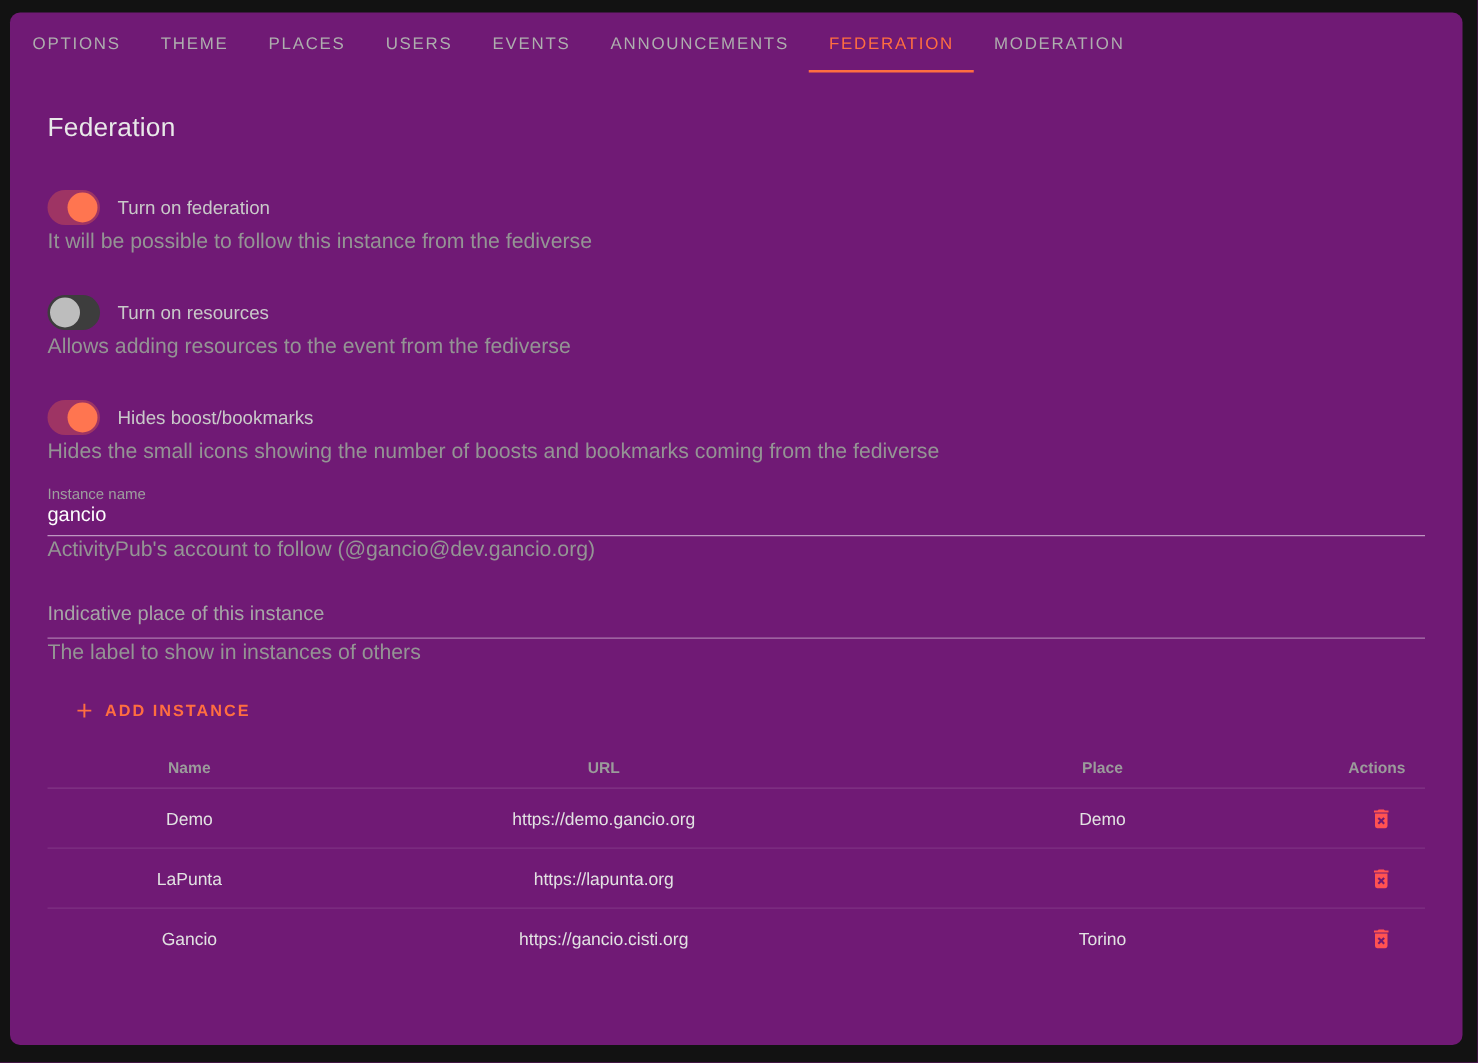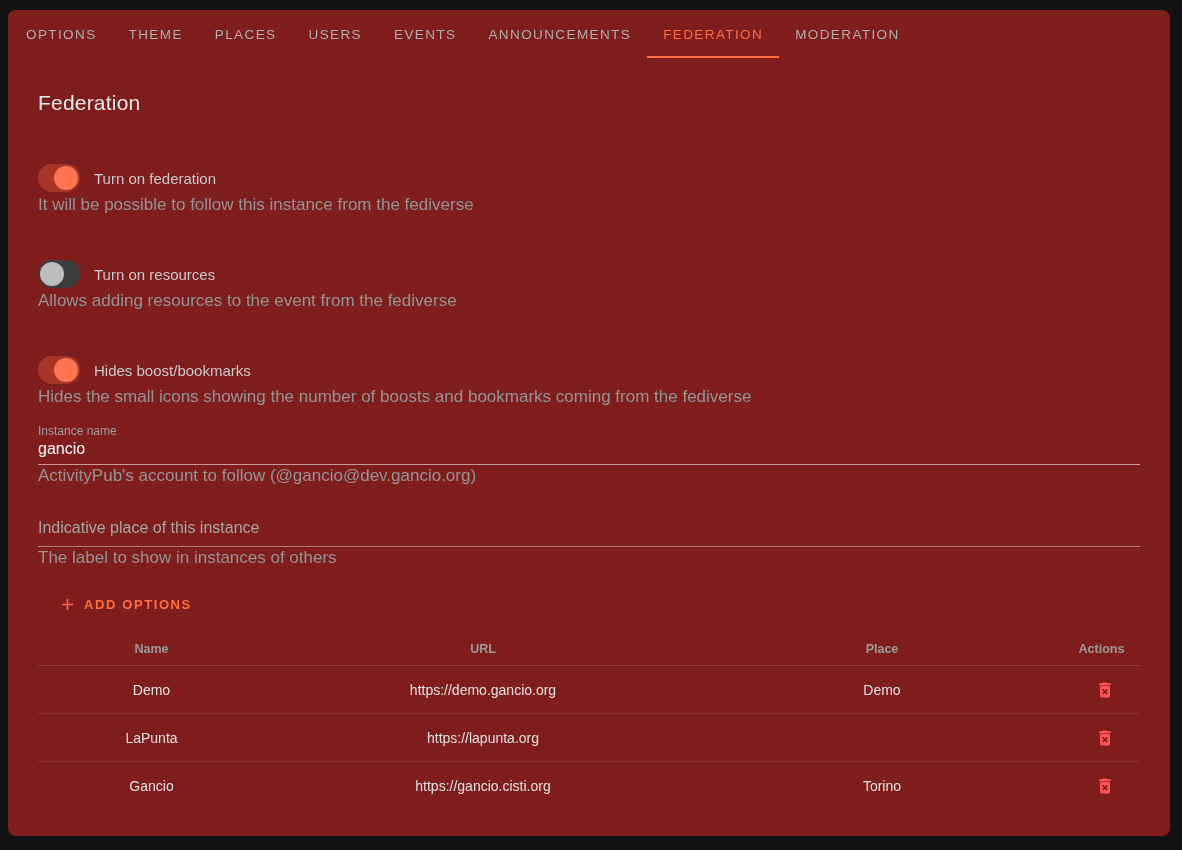--- a/index.html
+++ b/index.html
@@ -6,21 +6,21 @@
   html, body { width: 1182px; height: 850px; }
   body {
     background: #121212;
     font-family: "Liberation Sans", sans-serif;
     overflow: hidden;
     position: relative;
   }
   .panel {
     position: absolute;
     left: 8px; top: 10px; right: 12px; bottom: 14px;
-    background: #7f1d1d;
+    background: #701a75;
     border-radius: 8px;
     overflow: hidden;
   }
   
   .tabbar {
     display: flex;
     align-items: stretch;
     height: 48px;
     padding-left: 2px;
   }
@@ -46,21 +46,21 @@
   
   .content { padding: 0 30px; }
   h1.page-title {
     margin-top: 32px;
     font-size: 21px;
     font-weight: 400;
     line-height: 26px;
     color: #e9e9e9;
     letter-spacing: 0.2px;
   }
-  .switch-block { margin-top: 48px; }
+  .switch-block { margin-top: 36px; }
   .switch-block + .switch-block { }
   .switch-row { display: flex; align-items: center; gap: 14px; height: 28px; }
   .switch {
     width: 42px; height: 28px;
     border-radius: 14px;
     background: #3d3d3d;
     position: relative;
     cursor: pointer;
     flex: none;
   }
@@ -224,21 +224,21 @@
       <div class="hint">The label to show in instances of others</div>
     </div>
 
     
     <button class="add-btn">
       <span style="line-height:0">
         <svg width="19" height="19" viewBox="0 0 24 24" fill="currentColor">
             <path d="M19,13H13V19H11V13H5V11H11V5H13V11H19V13Z"></path>
           </svg>
       </span>
-      <span>ADD OPTIONS</span>
+      <span>ADD INSTANCE</span>
     </button>
 
     
     <div class="table">
       <div class="trow head">
         <div class="tcell">Name</div>
         <div class="tcell">URL</div>
         <div class="tcell">Place</div>
         <div class="tcell">Actions</div>
       </div>

